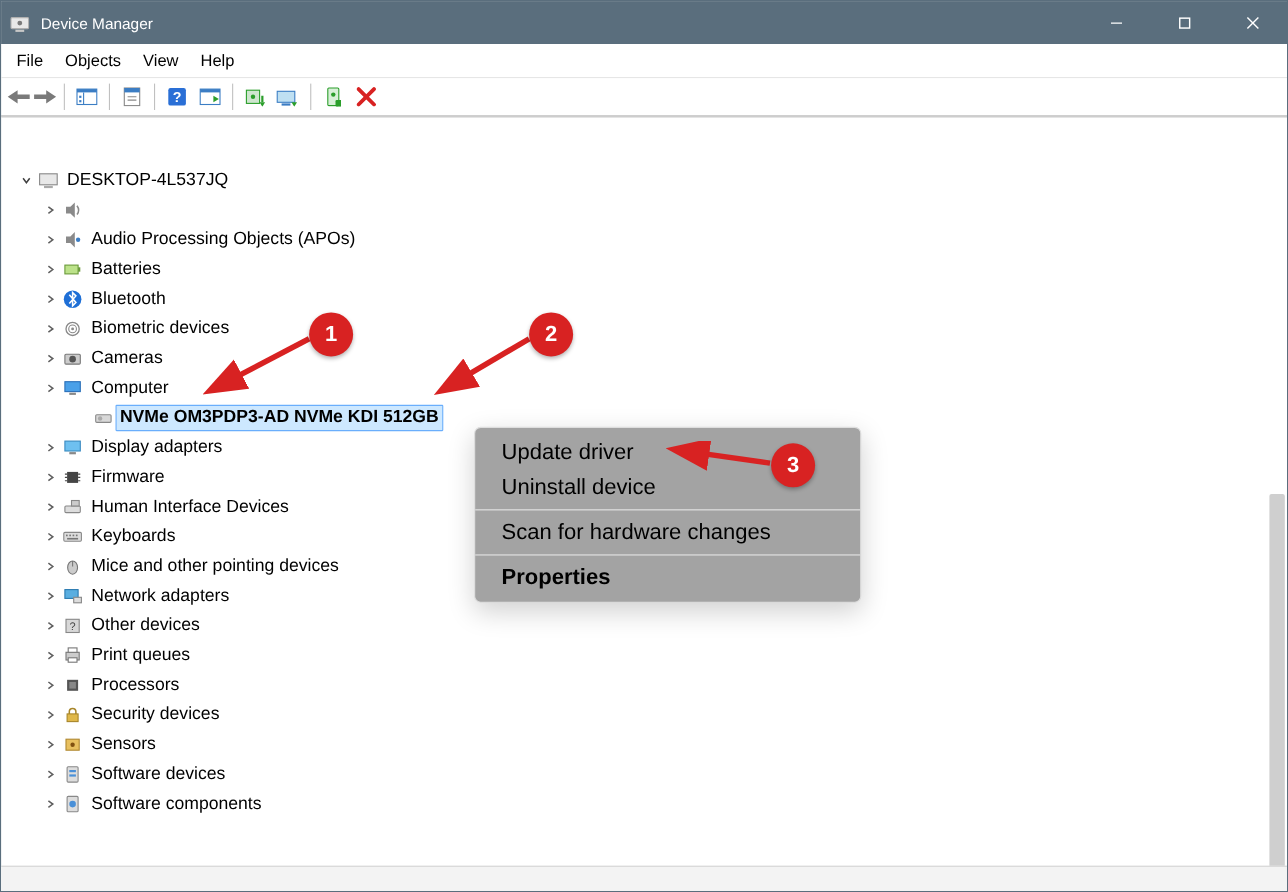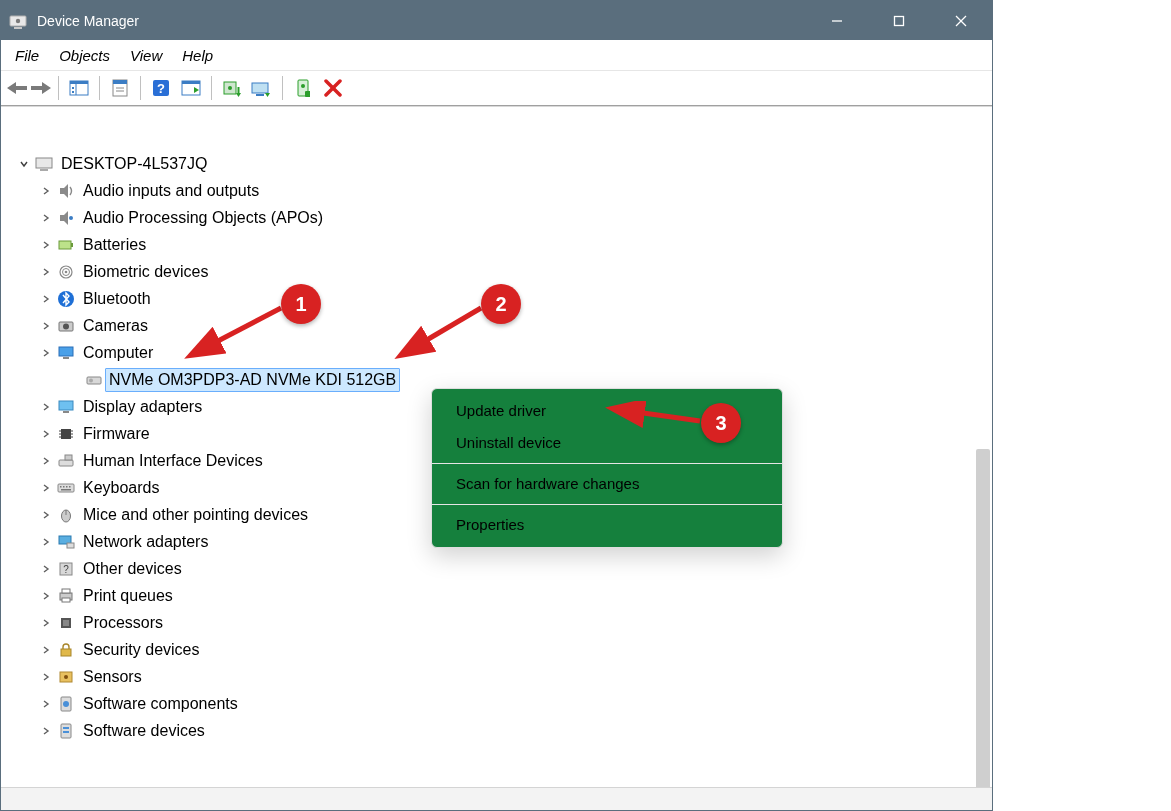--- a/index.html
+++ b/index.html
@@ -1,54 +1,54 @@
 <!DOCTYPE html>
 <html><head>
 <meta charset="utf-8">
 <style>
   html,body{margin:0;padding:0;font-family:"Segoe UI",Tahoma,sans-serif;font-size:15px;background:#fff;color:#000;}
-  .window{width:993px;height:811px;border:1px solid #5a6e7d;box-sizing:border-box;display:flex;flex-direction:column;position:relative;overflow:hidden;}
+  .window{width:1171px;height:811px;border:1px solid #5a6e7d;box-sizing:border-box;display:flex;flex-direction:column;position:relative;overflow:hidden;}
   
   .titlebar{height:39px;background:#5a6e7d;display:flex;align-items:center;color:#fff;font-size:14px;}
   .titlebar .appicon{width:18px;height:18px;margin:0 10px 0 8px;display:flex;align-items:center;justify-content:center;}
   .titlebar .title{flex:0 0 auto;}
   .titlebar .spacer{flex:1 1 auto;}
   .titlebar .winbtn{width:62px;height:39px;display:flex;align-items:center;justify-content:center;color:#fff;}
   .titlebar .winbtn svg{stroke:#fff;}
   
-  .menubar{height:30px;display:flex;align-items:center;padding:0 4px;border-bottom:1px solid #e6e6e6;font-size:15px;font-style:italic;}
+  .menubar{height:30px;display:flex;align-items:center;padding:0 4px;border-bottom:1px solid #e6e6e6;font-size:15px;}
   .menubar .menuitem{padding:4px 10px;}
   
   .toolbar{height:34px;display:flex;align-items:center;padding:0 4px;border-bottom:1px solid #a0a0a0;gap:0;}
   .toolbar .tbtn{width:30px;height:28px;display:flex;align-items:center;justify-content:center;}
   .toolbar .sep{width:1px;height:24px;background:#c0c0c0;margin:0 5px;}
   .toolbar .arrow-btn{width:24px;}
   .toolbar svg{display:block;}
   .arrow-gray{fill:#7a7a7a;}
   
   .client{flex:1 1 auto;display:flex;overflow:hidden;border-top:1px solid #d9d9d9;position:relative;align-items:center;}
   .tree{flex:1 1 auto;overflow:auto;padding:4px 0 4px 4px;font-size:16px;line-height:27px;}
   .tree .row{display:flex;align-items:center;height:27px;white-space:nowrap;}
   .row .exp{width:18px;display:flex;align-items:center;justify-content:center;color:#5a5a5a;font-size:10px;}
   .row .ico{width:22px;height:22px;margin-right:4px;display:flex;align-items:center;justify-content:center;}
   .row.depth0{padding-left:10px;}
   .row.depth1{padding-left:32px;}
   .row.depth2{padding-left:60px;}
-  .row.selected .label{background:#cde8ff;border:1px solid #6aaefc;border-radius:1px;padding:0 3px;margin-left:-4px;height:22px;line-height:22px;}
+  .row.selected .label{background:#cde8ff;border:1px solid #6aaefc;border-radius:1px;padding:0 3px;margin-left:-4px;height:22px;line-height:22px;font-weight:bold;}
   .row .label{padding:0 2px;}
   
   .vscroll{width:18px;background:#f0f0f0;border-left:1px solid #e3e3e3;position:relative;}
   .vscroll .thumb{position:absolute;left:2px;right:2px;top:2px;height:400px;background:#cfcfcf;border-radius:2px;}
   
   .statusbar{height:22px;border-top:1px solid #d4d4d4;background:#f3f3f3;}
   
-  .context{position:absolute;left:430px;top:387px;width:350px;background:#15803d;border:1px solid #dedede;border-radius:6px;box-shadow:0 8px 24px rgba(0,0,0,0.18);padding:6px 0;z-index:5;font-size:15px;}
+  .context{position:absolute;left:430px;top:387px;width:350px;background:#a3a3a3;border:1px solid #dedede;border-radius:6px;box-shadow:0 8px 24px rgba(0,0,0,0.18);padding:6px 0;z-index:5;font-size:20px;}
   .context .citem{padding:6px 24px;line-height:20px;}
   .context .csep{height:1px;background:#e5e5e5;margin:4px 0;}
-  .context .citem.bold{font-weight:400;}
+  .context .citem.bold{font-weight:700;}
   
   .badge{position:absolute;width:40px;height:40px;border-radius:50%;background:#d82222;color:#fff;font-weight:700;font-size:20px;display:flex;align-items:center;justify-content:center;z-index:10;box-shadow:0 2px 4px rgba(0,0,0,0.3);}
   .ann-arrow{position:absolute;z-index:9;}
   
   .svgico svg{width:18px;height:18px;}
 </style>
 </head>
 <body>
 
 <div class="window">
@@ -187,21 +187,20 @@
             <svg width="10" height="10">
               <polyline points="3,2 7,5 3,8" fill="none" stroke="#606060" stroke-width="1.4"></polyline>
             </svg>
           </span>
         <span class="ico svgico">
             <svg viewBox="0 0 18 18">
               <polygon points="3,6 7,6 11,2 11,16 7,12 3,12" fill="#8a8a8a"></polygon>
               <path d="M13 5 Q16 9 13 13" fill="none" stroke="#8a8a8a" stroke-width="1.4"></path>
             </svg>
           </span>
-        <span class="label">Audio inputs and outputs</span>
       </div>
 
       <div class="row depth1">
         <span class="exp">
             <svg width="10" height="10">
               <polyline points="3,2 7,5 3,8" fill="none" stroke="#606060" stroke-width="1.4"></polyline>
             </svg>
           </span>
         <span class="ico svgico">
             <svg viewBox="0 0 18 18">
@@ -218,51 +217,51 @@
               <polyline points="3,2 7,5 3,8" fill="none" stroke="#606060" stroke-width="1.4"></polyline>
             </svg>
           </span>
         <span class="ico svgico">
             <svg viewBox="0 0 18 18">
               <rect x="2" y="5" width="12" height="8" fill="#bce28a" stroke="#6a9a3a"></rect>
               <rect x="14" y="7" width="2" height="4" fill="#6a9a3a"></rect>
             </svg>
           </span>
         <span class="label">Batteries</span>
+      </div>
+
+      <div class="row depth1">
+        <span class="exp">
+            <svg width="10" height="10">
+              <polyline points="3,2 7,5 3,8" fill="none" stroke="#606060" stroke-width="1.4"></polyline>
+            </svg>
+          </span>
+        <span class="ico svgico">
+            <svg viewBox="0 0 18 18">
+              <circle cx="9" cy="9" r="8" fill="#1e6fd6"></circle>
+              <path d="M6 5 L12 12 L9 15 L9 3 L12 6 L6 13" fill="none" stroke="#fff" stroke-width="1.4"></path>
+            </svg>
+          </span>
+        <span class="label">Bluetooth</span>
       </div>
 
       <div class="row depth1">
         <span class="exp">
             <svg width="10" height="10">
               <polyline points="3,2 7,5 3,8" fill="none" stroke="#606060" stroke-width="1.4"></polyline>
             </svg>
           </span>
         <span class="ico svgico">
             <svg viewBox="0 0 18 18">
               <circle cx="9" cy="9" r="6" fill="none" stroke="#888" stroke-width="1.2"></circle>
               <circle cx="9" cy="9" r="3.5" fill="none" stroke="#888"></circle>
               <circle cx="9" cy="9" r="1.3" fill="#888"></circle>
             </svg>
           </span>
         <span class="label">Biometric devices</span>
-      </div>
-
-      <div class="row depth1">
-        <span class="exp">
-            <svg width="10" height="10">
-              <polyline points="3,2 7,5 3,8" fill="none" stroke="#606060" stroke-width="1.4"></polyline>
-            </svg>
-          </span>
-        <span class="ico svgico">
-            <svg viewBox="0 0 18 18">
-              <circle cx="9" cy="9" r="8" fill="#1e6fd6"></circle>
-              <path d="M6 5 L12 12 L9 15 L9 3 L12 6 L6 13" fill="none" stroke="#fff" stroke-width="1.4"></path>
-            </svg>
-          </span>
-        <span class="label">Bluetooth</span>
       </div>
 
       <div class="row depth1">
         <span class="exp">
             <svg width="10" height="10">
               <polyline points="3,2 7,5 3,8" fill="none" stroke="#606060" stroke-width="1.4"></polyline>
             </svg>
           </span>
         <span class="ico svgico">
             <svg viewBox="0 0 18 18">
@@ -478,40 +477,40 @@
 
       <div class="row depth1">
         <span class="exp">
             <svg width="10" height="10">
               <polyline points="3,2 7,5 3,8" fill="none" stroke="#606060" stroke-width="1.4"></polyline>
             </svg>
           </span>
         <span class="ico svgico">
             <svg viewBox="0 0 18 18">
               <rect x="4" y="2" width="10" height="14" rx="1" fill="#ddd" stroke="#888"></rect>
-              <circle cx="9" cy="9" r="3" fill="#4a90d8"></circle>
-            </svg>
-          </span>
-        <span class="label">Software components</span>
-      </div>
-
-      <div class="row depth1">
-        <span class="exp">
-            <svg width="10" height="10">
-              <polyline points="3,2 7,5 3,8" fill="none" stroke="#606060" stroke-width="1.4"></polyline>
-            </svg>
-          </span>
-        <span class="ico svgico">
-            <svg viewBox="0 0 18 18">
-              <rect x="4" y="2" width="10" height="14" rx="1" fill="#ddd" stroke="#888"></rect>
               <rect x="6" y="5" width="6" height="2" fill="#4a90d8"></rect>
               <rect x="6" y="9" width="6" height="2" fill="#4a90d8"></rect>
             </svg>
           </span>
         <span class="label">Software devices</span>
+      </div>
+
+      <div class="row depth1">
+        <span class="exp">
+            <svg width="10" height="10">
+              <polyline points="3,2 7,5 3,8" fill="none" stroke="#606060" stroke-width="1.4"></polyline>
+            </svg>
+          </span>
+        <span class="ico svgico">
+            <svg viewBox="0 0 18 18">
+              <rect x="4" y="2" width="10" height="14" rx="1" fill="#ddd" stroke="#888"></rect>
+              <circle cx="9" cy="9" r="3" fill="#4a90d8"></circle>
+            </svg>
+          </span>
+        <span class="label">Software components</span>
       </div>
 
     </div>
     <div class="vscroll">
       <div class="thumb"></div>
     </div>
   </div>
 
   <div class="statusbar"></div>
 

